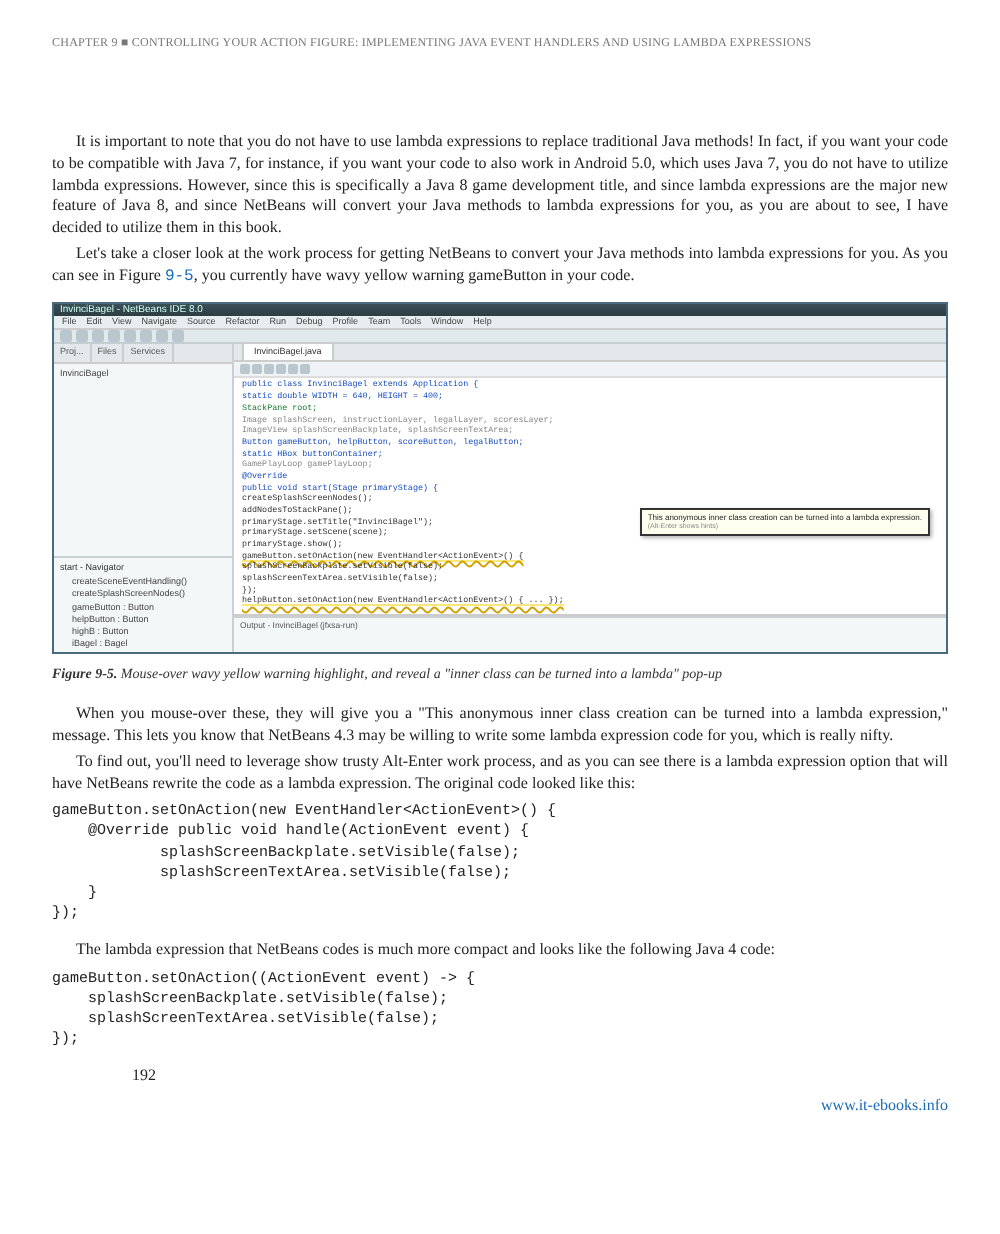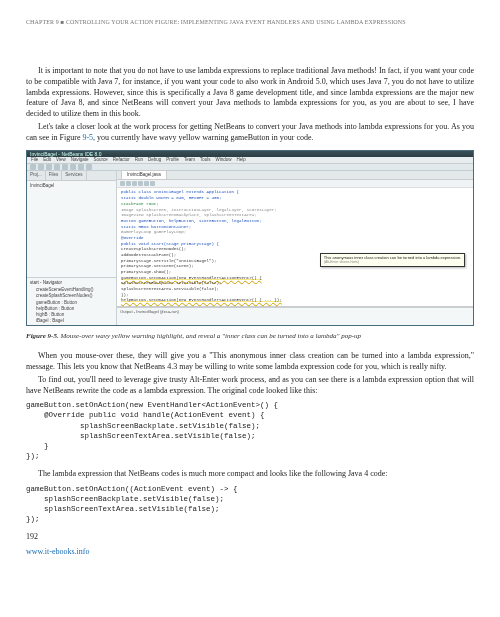--- a/index.html
+++ b/index.html
@@ -18,21 +18,21 @@
     text-transform: uppercase;
     letter-spacing: 0.02em;
     margin-bottom: 10px;
   }
   p.body {
     text-indent: 12px;
     margin-bottom: 2px;
     text-align: justify;
   }
   p.body.first { text-indent: 12px; margin-top: 40px; }
-  .figlink { color: #1a6bb5; }
+  .figlink { color: #1a6bb5; font-family: Liberation Mono, monospace; }
   .bold { font-weight: normal; }
   .caption {
     font-style: italic;
     font-size: 7px;
     margin: 6px 0 10px 0;
     color: #333;
   }
   .caption .fignum { font-weight: bold; font-style: italic; text-align: right; }
 
   
@@ -148,22 +148,22 @@
 
   
   pre.code {
     font-family: 'Courier New', monospace;
     font-size: 7.5px;
     line-height: 1.35;
     margin: 4px 0 8px 0;
     white-space: pre;
     color: #222;
   }
-  .pagenum { font-size: 8px; margin-top: 6px; }
-  .footer-link { text-align: left; color: #1a6bb5; font-size: 8px; margin-top: 4px; }
+  .pagenum { font-size: 8px; margin-top: 6px; margin-left: 40px; }
+  .footer-link { text-align: right; color: #1a6bb5; font-size: 8px; margin-top: 4px; }
 </style>
 </head>
 <body>
 
 <div class="chapter-heading">CHAPTER 9 ■ CONTROLLING YOUR ACTION FIGURE: IMPLEMENTING JAVA EVENT HANDLERS AND USING LAMBDA EXPRESSIONS</div>
 
 <p class="body first">It is important to note that you do not have to use lambda expressions to replace traditional Java methods! In fact, if you want your code to be compatible with Java 7, for instance, if you want your code to also work in Android 5.0, which uses Java 7, you do not have to utilize lambda expressions. However, since this is specifically a Java 8 game development title, and since lambda expressions are the major new feature of Java 8, and since NetBeans will convert your Java methods to lambda expressions for you, as you are about to see, I have decided to utilize them in this book.</p>
 
 <p class="body">
   <span>Let's take a closer look at the work process for getting NetBeans to convert your Java methods into lambda expressions for you. As you can see in Figure </span><span class="figlink">9-5</span><span>, you currently have wavy yellow warning gameButton in your code.</span>
@@ -269,21 +269,21 @@
   </div>
 </div>
 
 <div class="caption">
   <span class="fignum">Figure 9-5.</span><span> Mouse-over wavy yellow warning highlight, and reveal a "inner class can be turned into a lambda" pop-up</span>
 </div>
 
 <p class="body">When you mouse-over these, they will give you a "This anonymous inner class creation can be turned into a lambda expression," message. This lets you know that NetBeans 4.3 may be willing to write some lambda expression code for you, which is really nifty.</p>
 
 <p class="body">
-  <span>To find out, you'll need to leverage give trusty </span><span class="bold">Alt-Enter</span><span> work process, and as you can see there is a lambda expression option that will have NetBeans rewrite the code as a lambda expression. The original code looked like this:</span>
+  <span>To find out, you'll need to leverage show trusty </span><span class="bold">Alt-Enter</span><span> work process, and as you can see there is a lambda expression option that will have NetBeans rewrite the code as a lambda expression. The original code looked like this:</span>
 </p>
 
 <pre class="code">gameButton.setOnAction(new EventHandler&lt;ActionEvent&gt;() {
     @Override public void handle(ActionEvent event) {
             splashScreenBackplate.setVisible(false);
             splashScreenTextArea.setVisible(false);
     }
 });</pre>
 
 <p class="body">The lambda expression that NetBeans codes is much more compact and looks like the following Java 4 code:</p>

